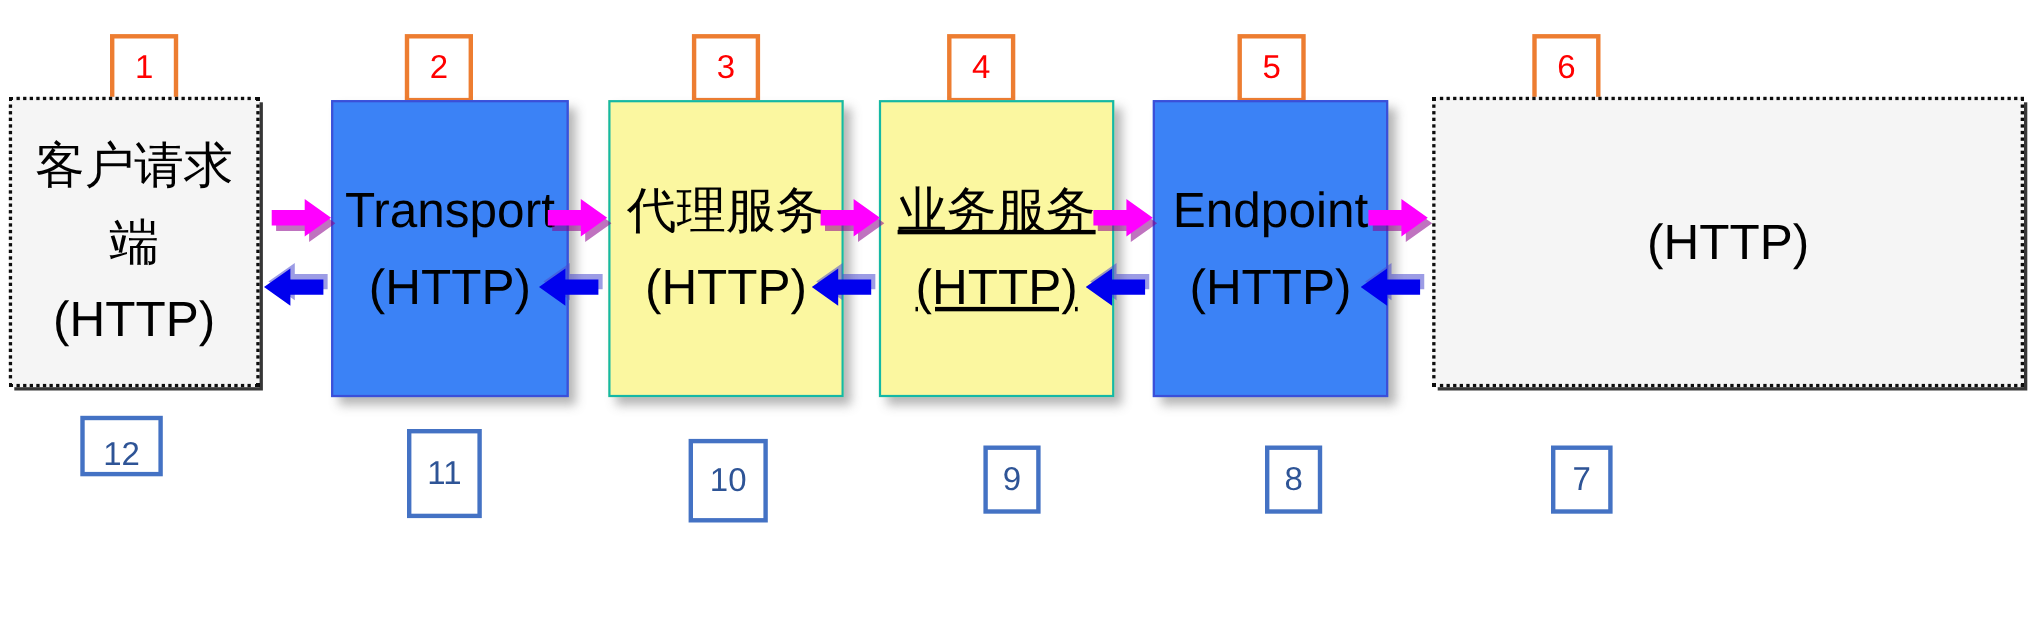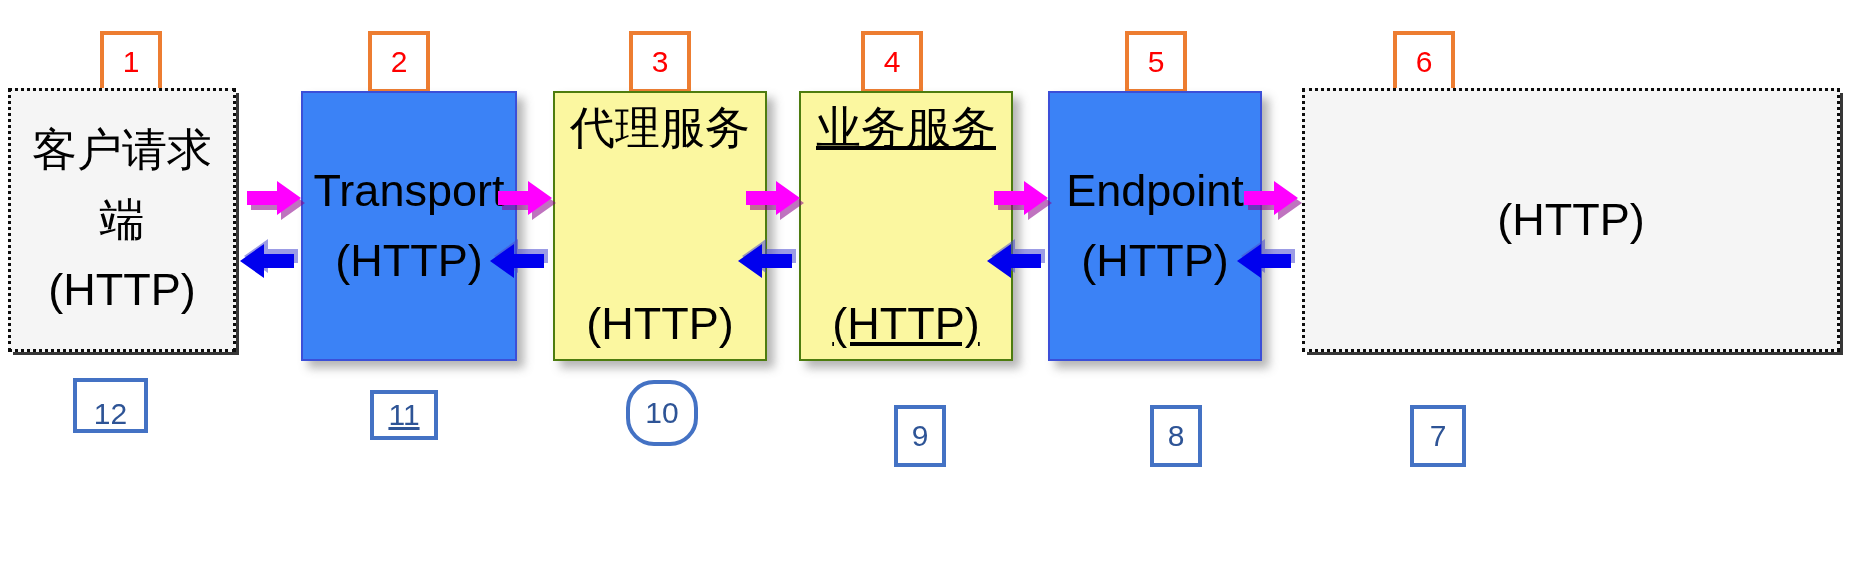--- a/index.html
+++ b/index.html
@@ -45,23 +45,22 @@
   }
   
   .node.blue {
     background: #3b82f6;
     border: 2px solid #3b4fd8;
     box-shadow: 7px 7px 9px rgba(90,90,90,0.45);
   }
   
   .node.yellow {
     background: #fbf7a0;
-    border: 2px solid #4d7c0f;
+    border: 2px solid #14b8a6;
     box-shadow: 7px 7px 9px rgba(90,90,90,0.45);
-    justify-content: space-between;
   }
 
   
   .tag-top {
     position: absolute;
     box-sizing: border-box;
     background: #ffffff;
     border: 4px solid #ed7d31;
     color: #ff0000;
     font-size: 30px;
@@ -226,24 +225,24 @@
       <g transform="translate(4,6)">
         <path d="M54,10 L24,10 L24,0 L0,17 L24,34 L24,24 L54,24 Z" fill="#4a4ad0" opacity="0.55" transform="translate(4,-5)"></path>
         <path d="M54,10 L24,10 L24,0 L0,17 L24,34 L24,24 L54,24 Z" fill="#0000EE"></path>
       </g>
     </svg>
   </div>
 
   <div class="tag-bottom" style="left:73px; top:378px; width:75px; height:55px;align-items:flex-end;">
     <span>12</span>
   </div>
-  <div class="tag-bottom" style="left:370px; top:390px; width:68px; height:50px;text-decoration:underline;">
+  <div class="tag-bottom" style="left:370px; top:390px; width:68px; height:81px;">
     <span>11</span>
   </div>
-  <div class="tag-bottom" style="left:626px; top:380px; width:72px; height:66px;border-radius:28px;">
+  <div class="tag-bottom" style="left:626px; top:399px; width:72px; height:76px;">
     <span>10</span>
   </div>
   <div class="tag-bottom" style="left:894px; top:405px; width:52px; height:62px;">
     <span>9</span>
   </div>
   <div class="tag-bottom" style="left:1150px; top:405px; width:52px; height:62px;">
     <span>8</span>
   </div>
   <div class="tag-bottom" style="left:1410px; top:405px; width:56px; height:62px;">
     <span>7</span>

